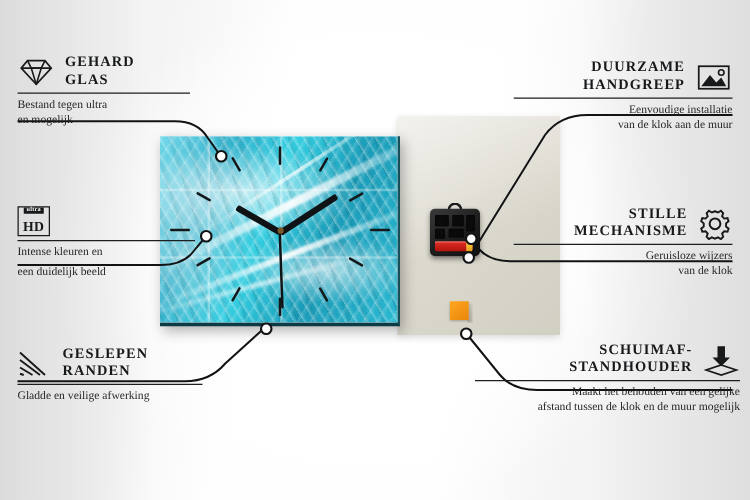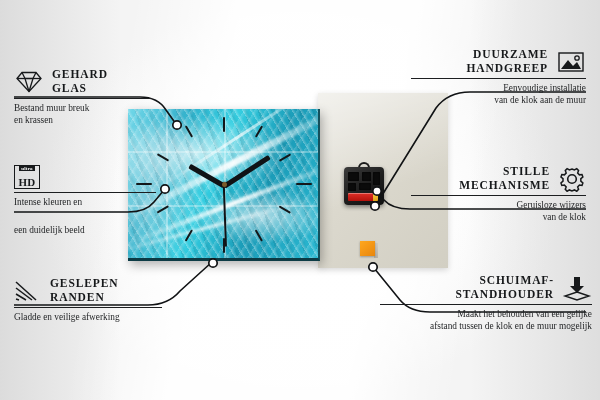--- a/index.html
+++ b/index.html
@@ -200,51 +200,51 @@
     <g fill="#ffffff" stroke="#111315" stroke-width="1.7">
       <circle cx="177" cy="125" r="4.2"></circle>
       <circle cx="165" cy="189" r="4.2"></circle>
       <circle cx="213" cy="263" r="4.2"></circle>
       <circle cx="375" cy="206" r="4.2"></circle>
       <circle cx="377" cy="191" r="4.2"></circle>
       <circle cx="373" cy="267" r="4.2"></circle>
     </g>
   </svg>
 
-  <div class="callout left" style="left:14px; top:68px; width:160px;">
+  <div class="callout left" style="left:14px; top:44px; width:160px;">
     <div class="c-head">
       <svg class="ico" width="30" height="24" viewBox="0 0 30 24">
         <g fill="none" stroke="#17191b" stroke-width="1.3">
           <path d="M3,8.5 L8,2.5 L22,2.5 L27,8.5 L15,21.5 Z"></path>
           <path d="M3,8.5 L27,8.5"></path>
             <path d="M8,2.5 L11,8.5 L15,21.5"></path>
           <path d="M22,2.5 L19,8.5 L15,21.5"></path>
             <path d="M11,8.5 L19,8.5"></path>
         </g>
       </svg>
       <div>
         <div class="c-title">GEHARD</div>
         <div class="c-title">GLAS</div>
       </div>
     </div>
     <div class="c-rule" style="width:138px"></div>
-    <div class="c-desc">Bestand muur breuk</div>
-    <div class="c-desc" style="margin-top:0">en krassen</div>
+    <div class="c-desc">Bestand tegen ultra</div>
+    <div class="c-desc" style="margin-top:0">en mogelijk</div>
   </div>
 
   <div class="callout left" style="left:14px; top:165px; width:165px;">
     <div class="c-head">
       <div class="hd-badge">
         <span class="hd-top">ultra</span>
         <span class="hd-bot">HD</span>
       </div>
     </div>
     <div class="c-rule" style="width:142px"></div>
     <div class="c-desc">Intense kleuren en</div>
-    <div class="c-desc" style="margin-top:16px">een duidelijk beeld</div>
+    <div class="c-desc" style="margin-top:4px">een duidelijk beeld</div>
   </div>
 
   <div class="callout left" style="left:14px; top:277px; width:170px;">
     <div class="c-head">
       <svg class="ico" width="28" height="24" viewBox="0 0 28 24">
         <g stroke="#17191b" stroke-width="1.5" fill="none">
           <path d="M2,3 L22,21"></path>
             <path d="M2,9 L18,21"></path>
             <path d="M2,15 L12,21"></path>
             <path d="M2,20 L5,21"></path>

